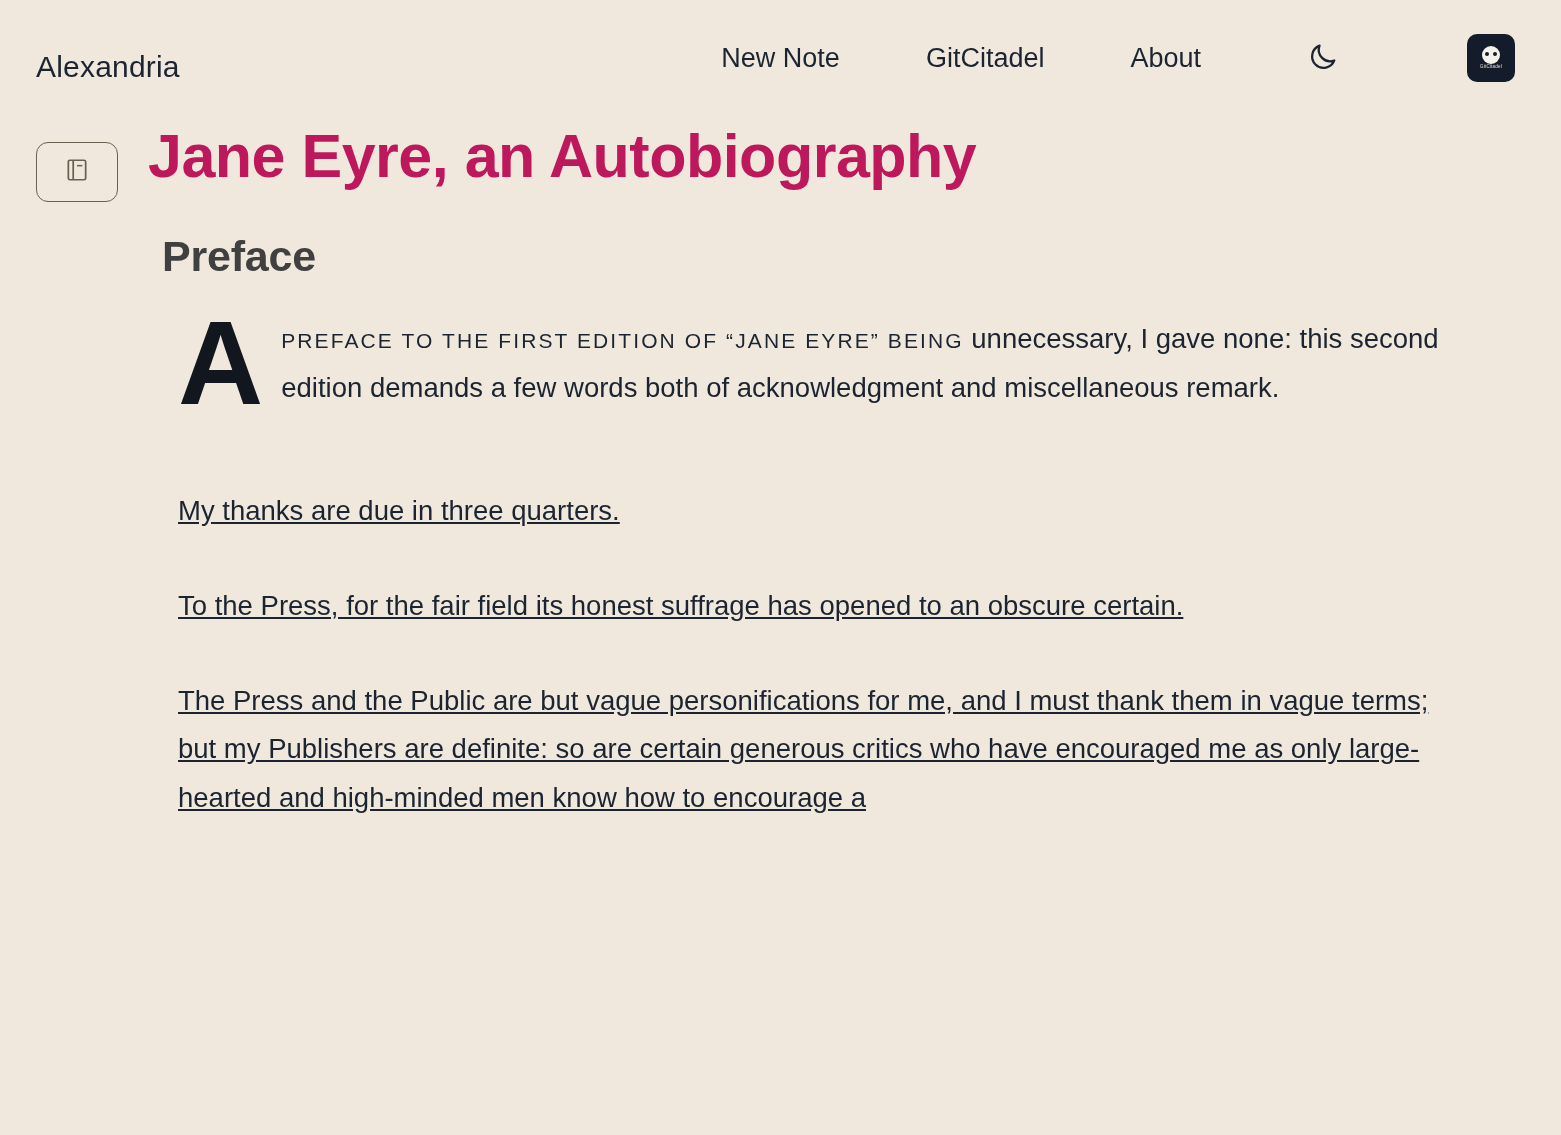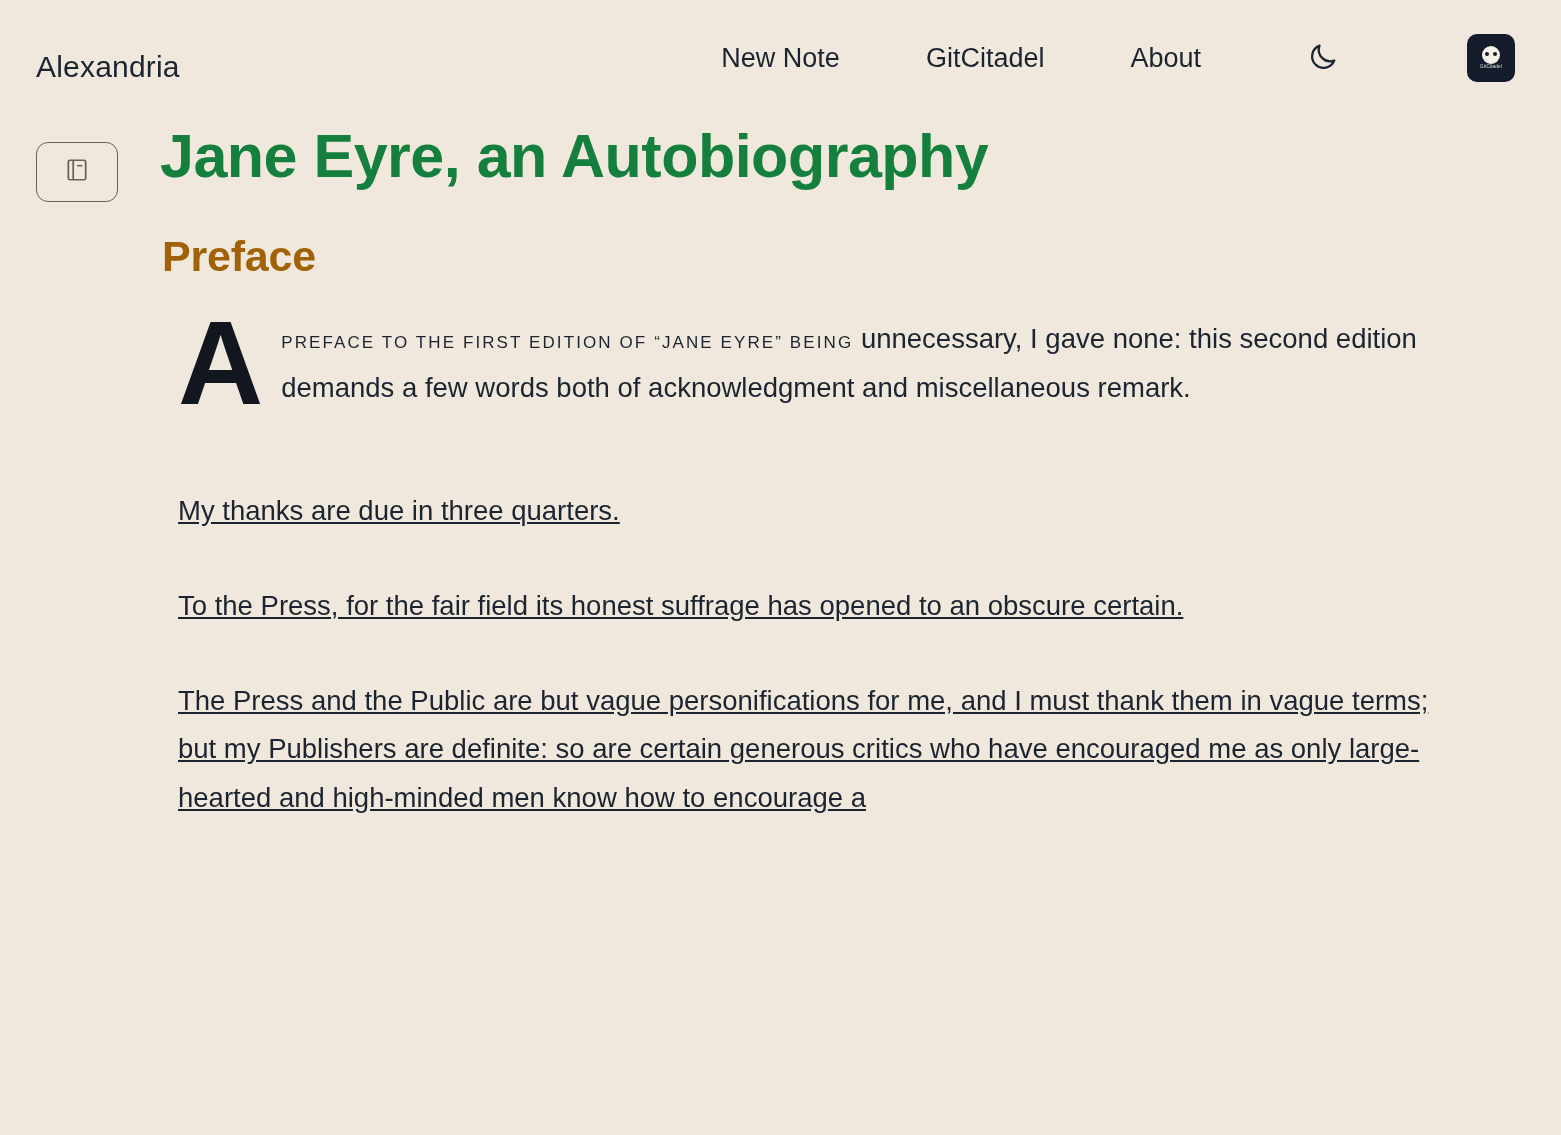--- a/index.html
+++ b/index.html
@@ -116,28 +116,28 @@
     flex: 0 0 auto;
     margin-top: 18px;
     background: transparent;
     cursor: pointer;
   }
   .doc-title {
     font-size: 61px;
     font-weight: 700;
     letter-spacing: -0.5px;
     line-height: 1.05;
-    margin: 0 0 0 42px;
-    color: #15803d;
+    margin: 0 0 0 30px;
+    color: #be185d;
   }
   .section-title {
     font-size: 43px;
     font-weight: 700;
     margin: 30px 0 0 126px;
-    color: #a16207;
+    color: #404040;
     letter-spacing: -0.2px;
   }
 
   .content {
     margin-left: 142px;
     margin-right: 80px;
     margin-top: 34px;
   }
   .lead {
     position: relative;
@@ -152,21 +152,21 @@
     color: #12161f;
     font-family: "Liberation Sans", sans-serif;
   }
   .lead p {
     margin: 0;
     font-size: 27.5px;
     line-height: 1.78;
     color: #1b2430;
   }
   .lead .smallcaps {
-    font-size: 17px;
+    font-size: 21px;
     letter-spacing: 2.1px;
     text-transform: uppercase;
   }
   .para {
     margin: 0 0 47px 0;
     font-size: 27.5px;
     line-height: 1.75;
     color: #1b2430;
   }
   .para:first-of-type { margin-top: 0; }

